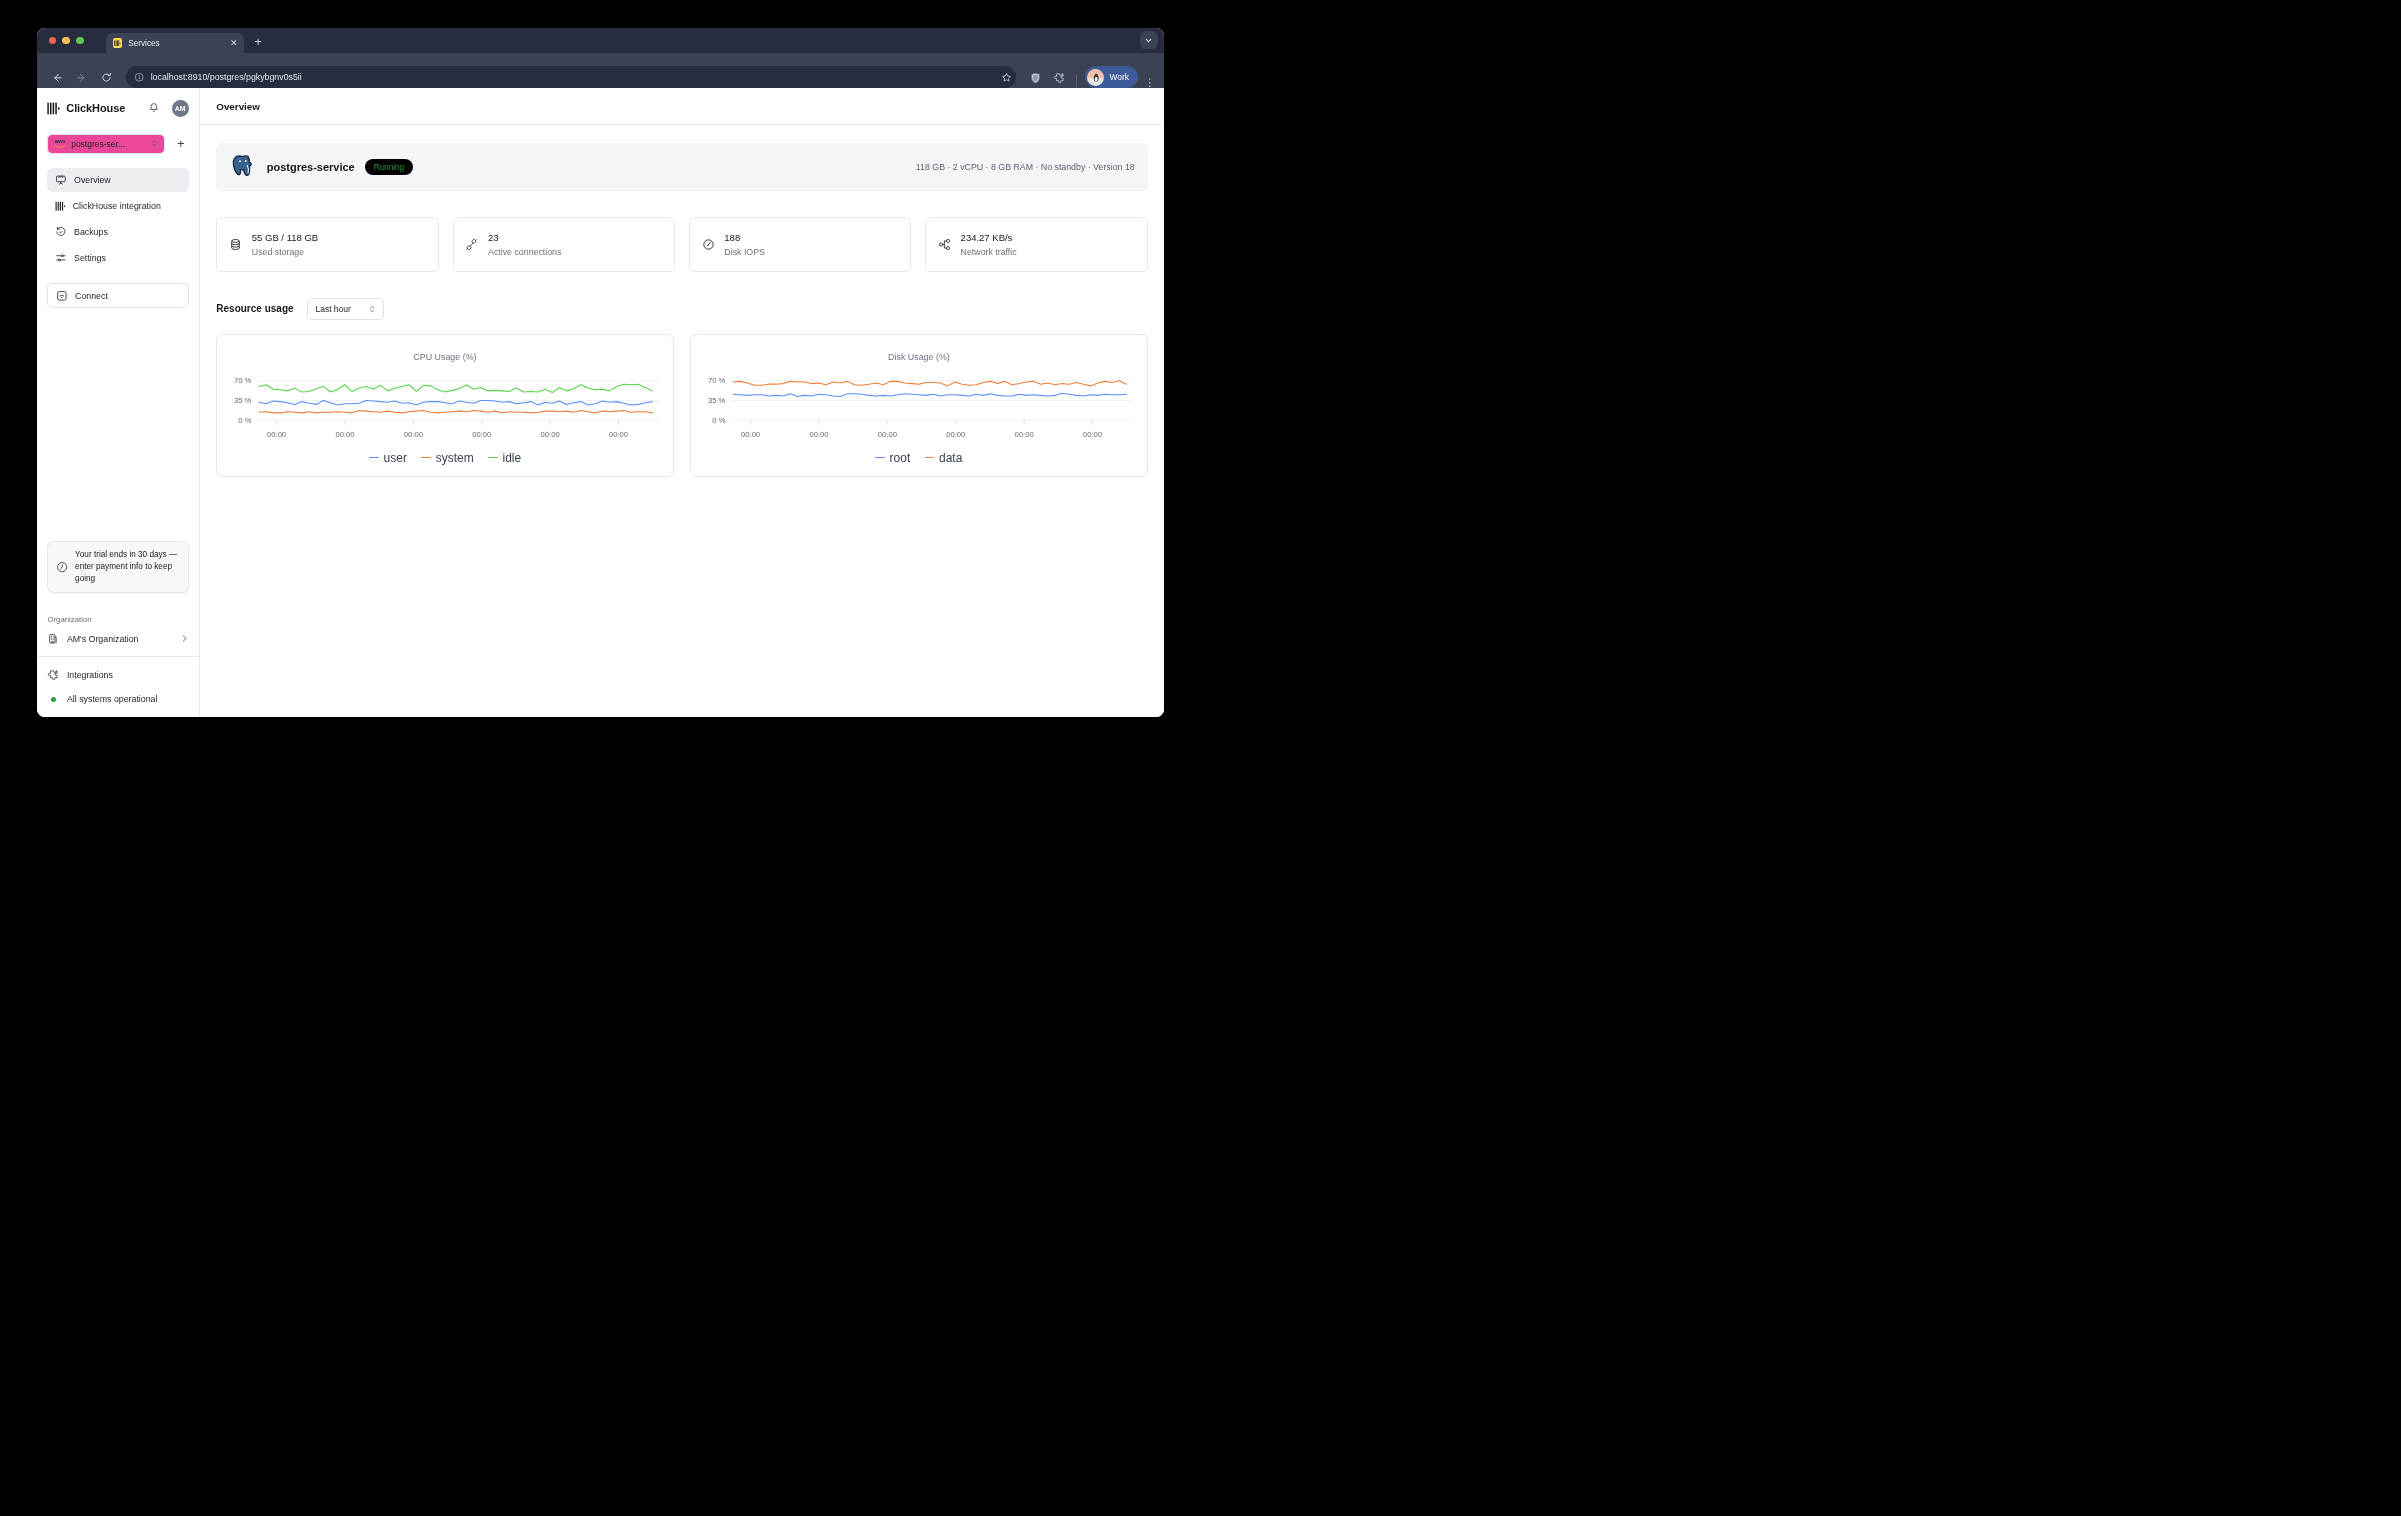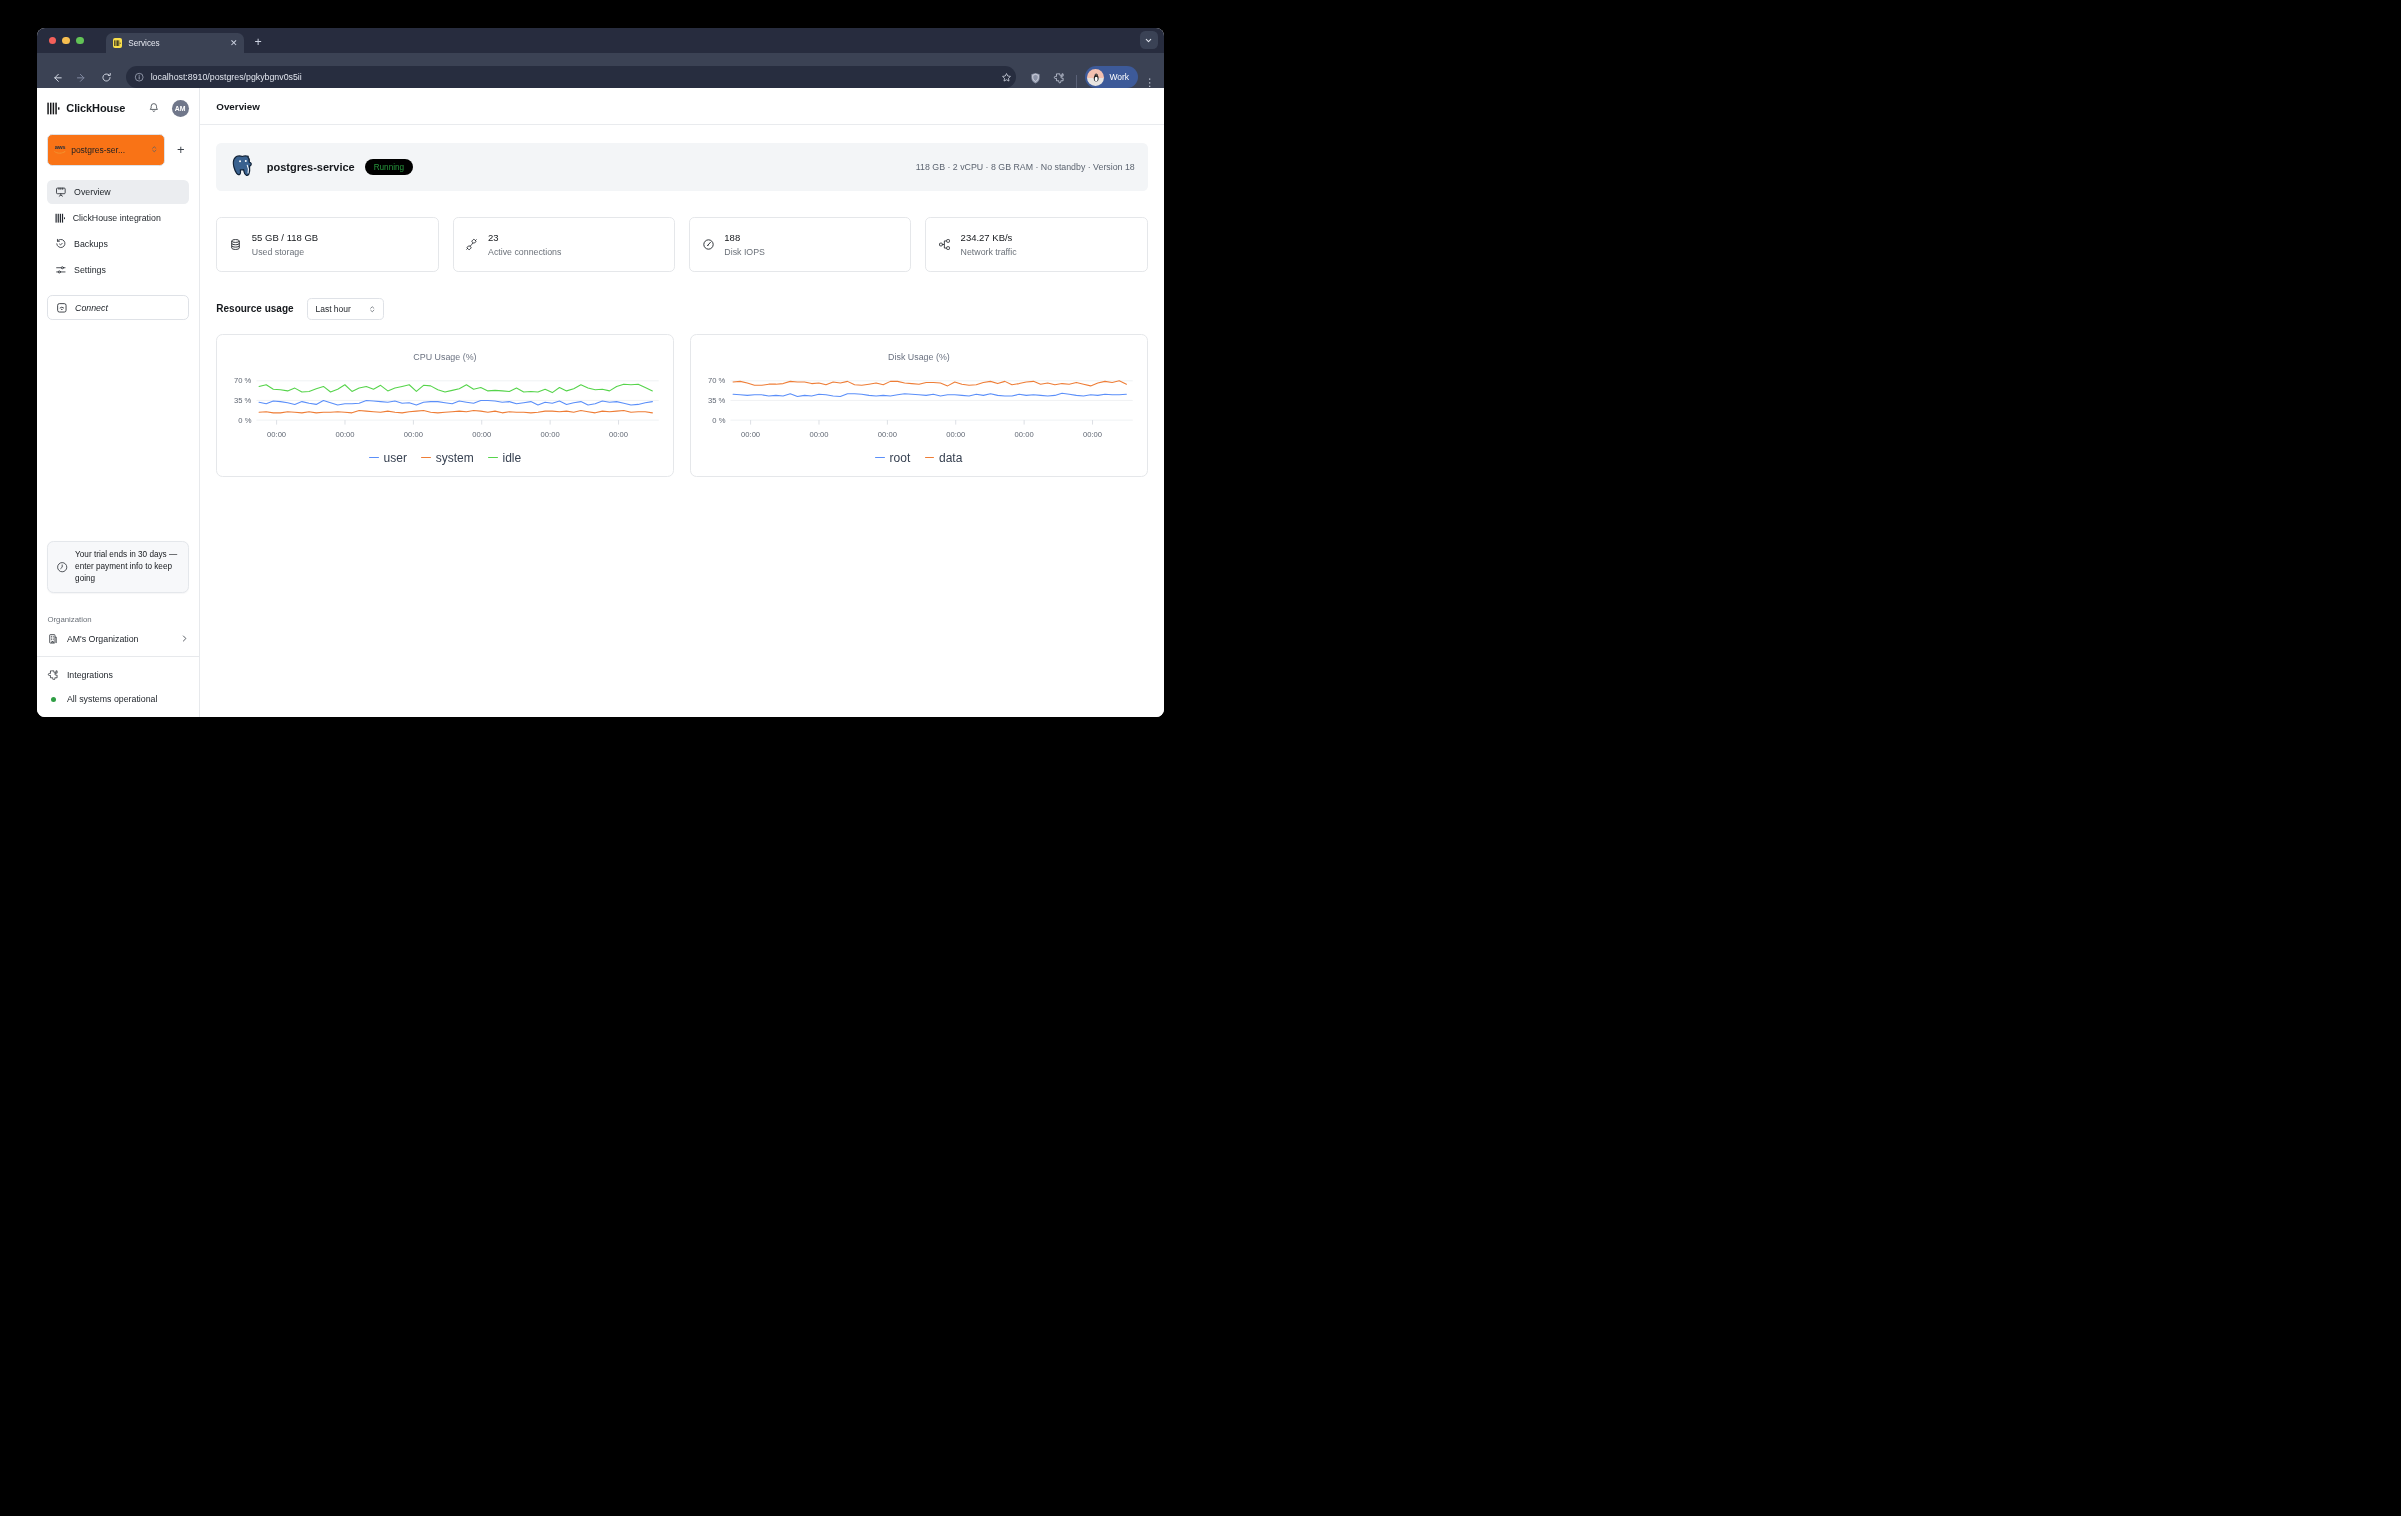--- a/index.html
+++ b/index.html
@@ -43,32 +43,32 @@
   .app { flex:1; display:flex; background:#fff; min-height:0; }
 
   
   .sidebar { width:163px; border-right:0.7px solid #e7e9ec; display:flex; flex-direction:column; padding:11.7px 10.4px 7.8px; flex:0 0 auto; }
   .brand-row { display:flex; align-items:center; gap:5.9px; }
   .brand-name { font-size:11px; font-weight:700; color:#15181c; flex:1; letter-spacing:-0.1px; }
   .bell { color:#3d434b; margin-right:6.5px; }
   .avatar { width:17px; height:17px; border-radius:50%; background:#70778a; color:#fff; font-size:6.9px; font-weight:700;
             display:flex; align-items:center; justify-content:center; }
   .selector-row { display:flex; align-items:center; gap:7.8px; margin-top:17px; }
-  .selector { flex:1; height:32px; border:0.7px solid #dfe2e7; background:#f97316; border-radius:5.2px; display:flex; align-items:center; gap:5.2px; padding:0 5.9px; }
+  .selector { flex:1; height:20px; border:0.7px solid #dfe2e7; background:#ec4899; border-radius:5.2px; display:flex; align-items:center; gap:5.2px; padding:0 5.9px; }
   .aws-mark { display:flex; flex-direction:column; align-items:center; line-height:1; }
   .aws-word { font-size:5.9px; font-weight:700; color:#232f3e; letter-spacing:-0.2px; }
   .sel-text { font-size:8.5px; color:#1b1f24; flex:1; white-space:nowrap; overflow:hidden; }
   .updown { color:#596068; }
   .plus-btn { color:#3d434b; font-size:13px; font-weight:400; width:15.7px; text-align:center; }
 
   .nav { margin-top:14.4px; display:flex; flex-direction:column; gap:2px; }
   .nav-item { height:24px; border-radius:5.2px; display:flex; align-items:center; gap:7.8px; padding:0 7.2px; color:#1c2127; font-size:8.8px; }
   .nav-item.active { background:#ebedf0; }
   .nav-item .ic { color:#23272e; display:flex; }
-  .connect-btn { margin-top:13px; height:25px; border:0.7px solid #dfe2e7; border-radius:5.2px; display:flex; align-items:center; gap:7.8px; padding:0 7.2px; font-size:8.8px; color:#1c2127; background:#fff;font-style:italic; }
+  .connect-btn { margin-top:13px; height:25px; border:0.7px solid #dfe2e7; border-radius:5.2px; display:flex; align-items:center; gap:7.8px; padding:0 7.2px; font-size:8.8px; color:#1c2127; background:#fff; }
 
   .trial-card { margin-top:auto; background:#f7f8fa; border:0.7px solid #e4e7eb; border-radius:6.5px; padding:7.2px 7.8px; display:flex; gap:6.5px; align-items:center;
                 box-shadow:0 0.7px 1.3px rgba(16,24,40,.04); }
   .trial-ic { color:#2a2f36; flex:0 0 auto; }
   .trial-text { font-size:8.2px; color:#16191d; line-height:1.45; }
 
   .org-label { margin-top:22px; font-size:7.8px; color:#6b7179; }
   .org-row { margin-top:9px; display:flex; align-items:center; gap:7.8px; font-size:8.8px; color:#1c2127; }
   .org-row .grow { flex:1; }
   .org-row .ic { color:#23272e; display:flex; }

